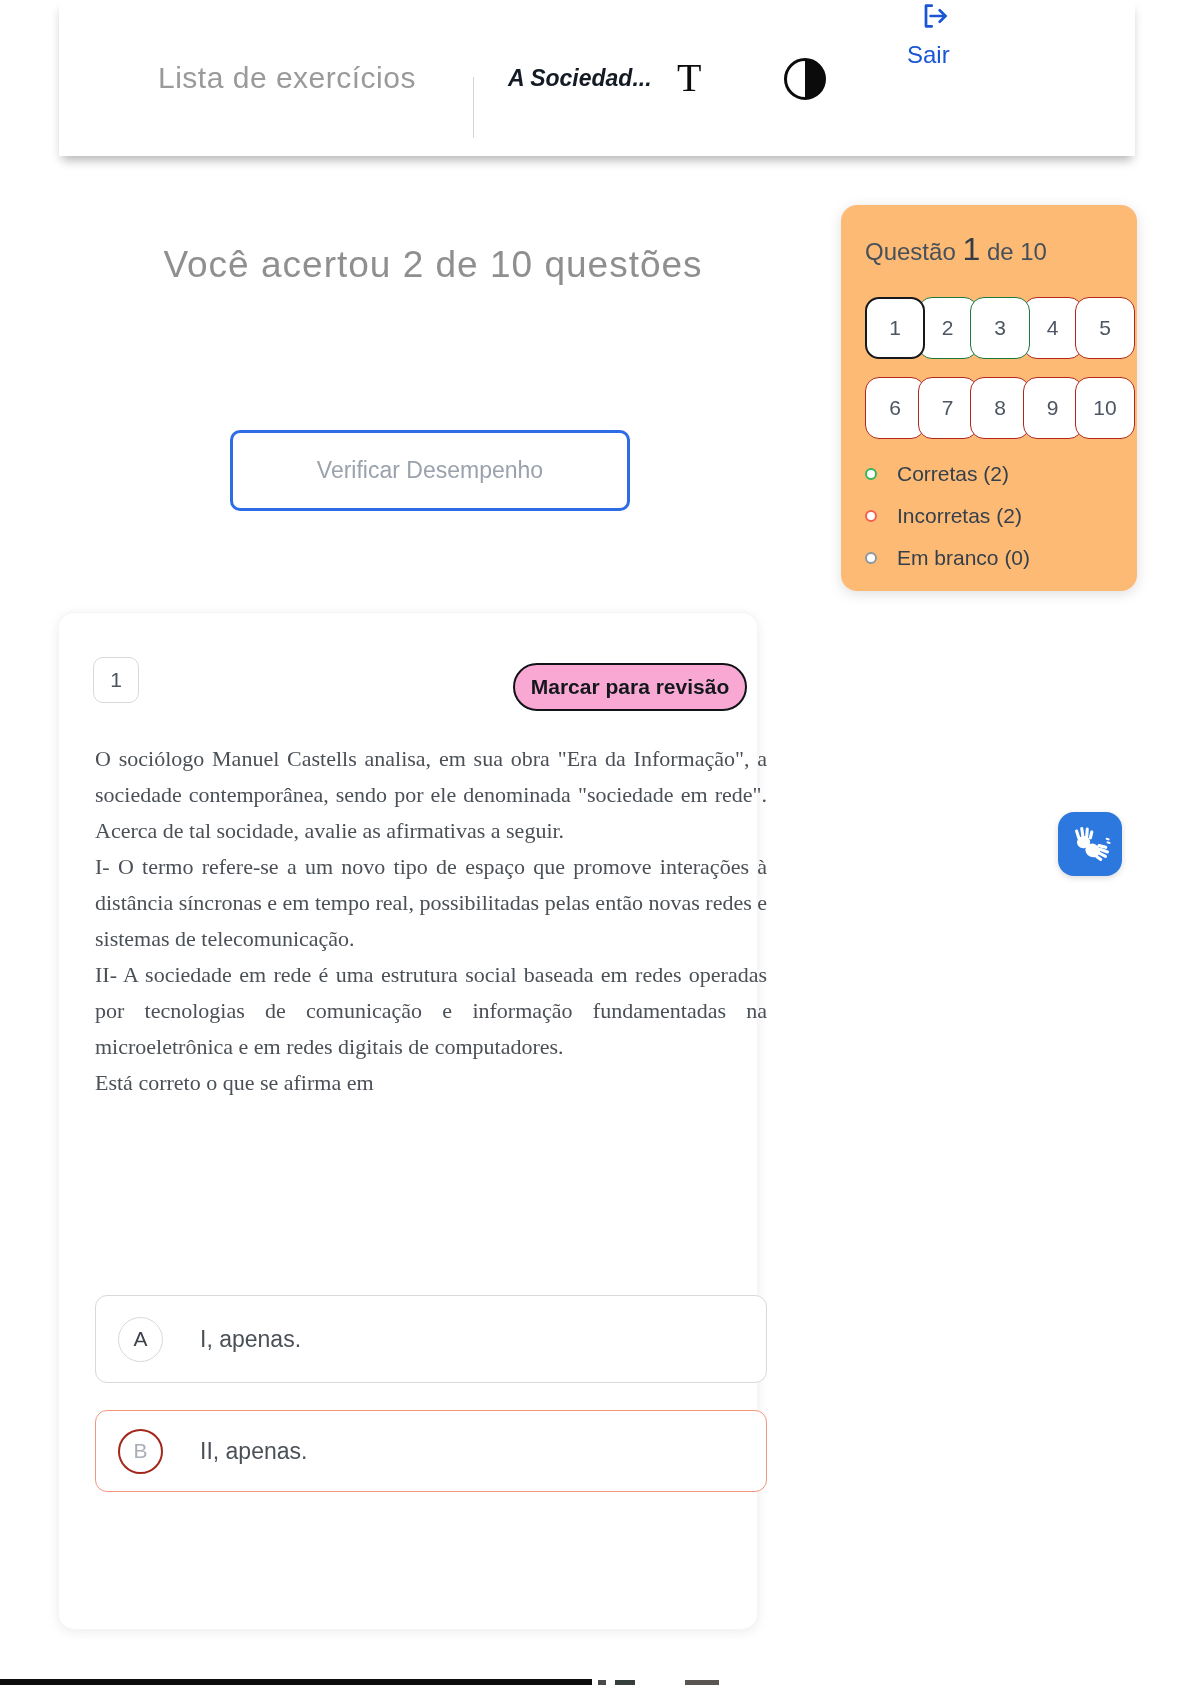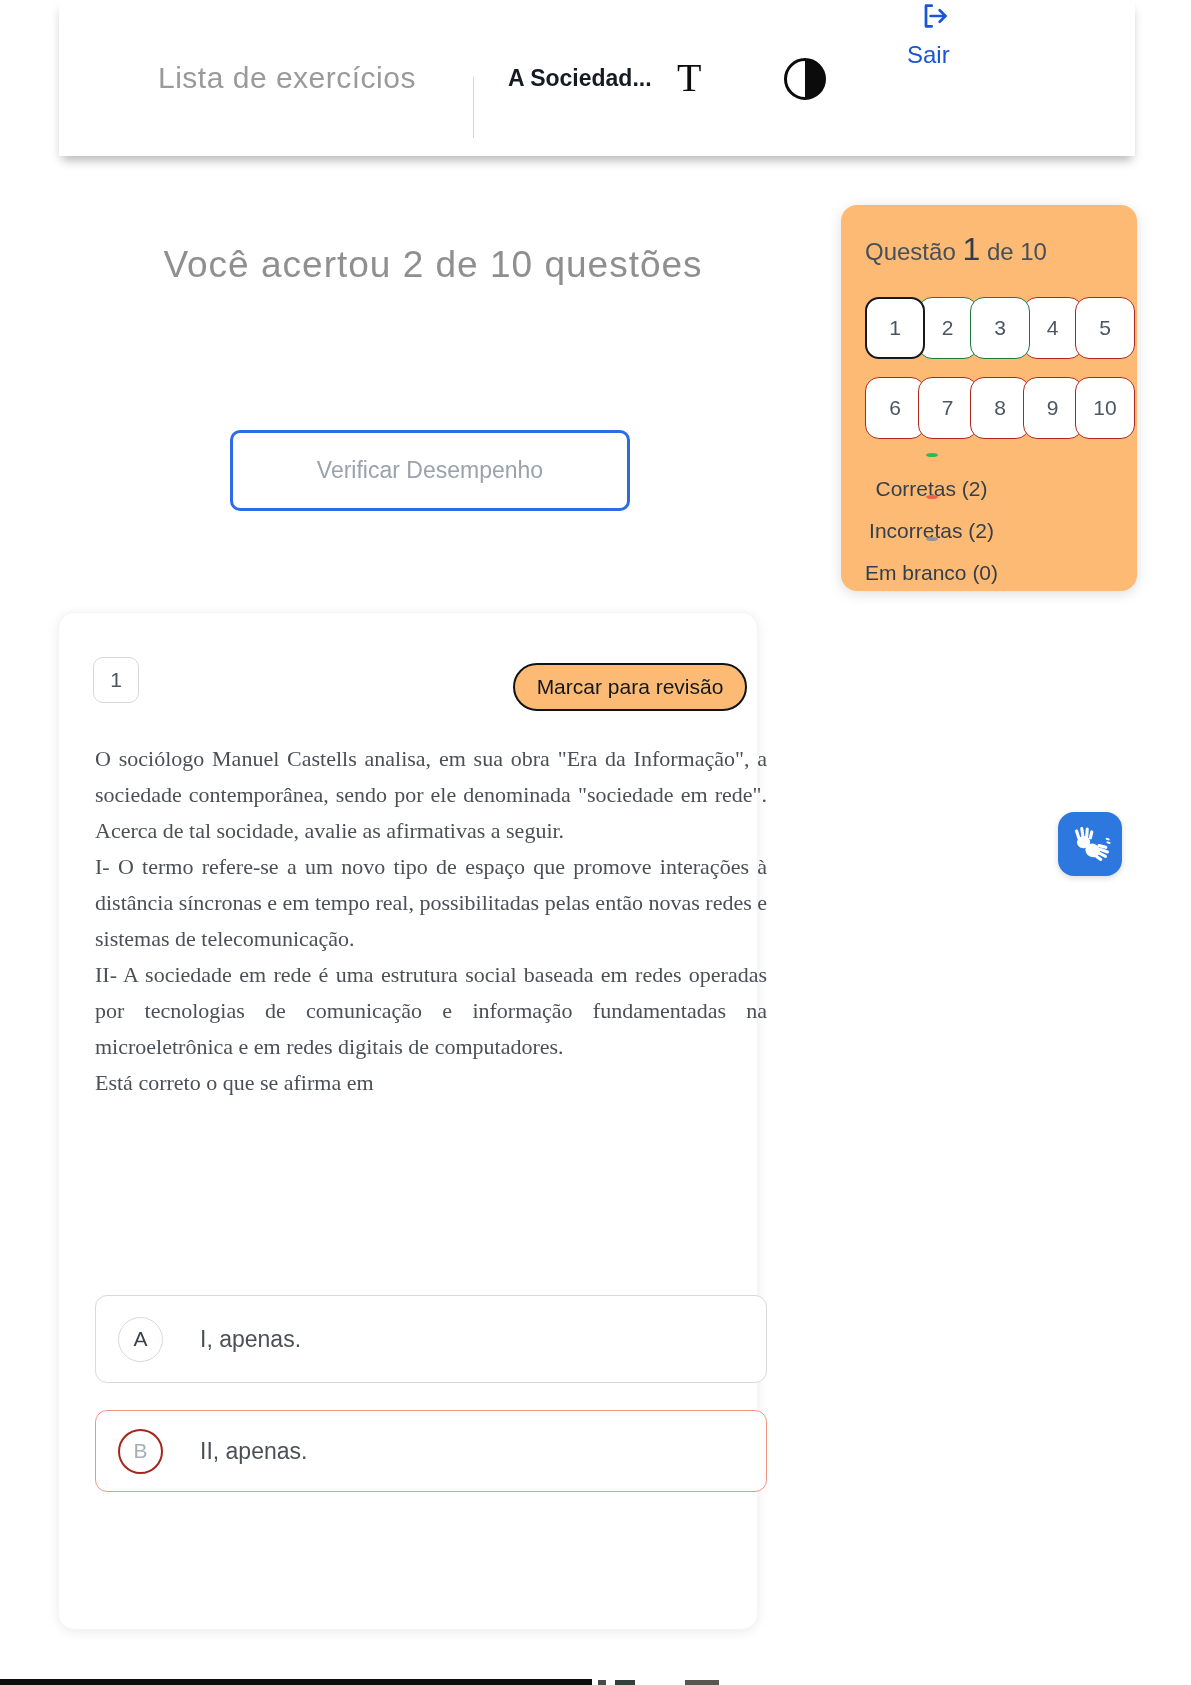--- a/index.html
+++ b/index.html
@@ -14,21 +14,21 @@
     position:absolute;left:59px;top:0;width:1076px;height:156px;background:#fff;
     box-shadow:0 7px 10px -3px rgba(0,0,0,0.30);
   }
   .header-title{
     position:absolute;left:99px;top:0;height:156px;display:flex;align-items:center;
     font-size:30px;color:#9a9a9a;letter-spacing:.5px;font-weight:300;
   }
   .header-divider{position:absolute;left:414px;top:77px;width:1px;height:61px;background:#d4d4d4;}
   .course-title{
     position:absolute;left:449px;top:0;height:156px;display:flex;align-items:center;
-    font-size:23px;font-weight:700;color:#141b24;
+    font-size:23px;font-weight:700;color:#141b24;font-style:italic;
   }
   .font-size-btn{
     position:absolute;left:618px;top:0;height:156px;display:flex;align-items:center;cursor:pointer;
   }
   .font-size-btn span{font-family:"Liberation Serif", serif;font-size:40px;color:#0c0c0c;line-height:1;}
   .contrast-btn{
     position:absolute;left:725px;top:58px;width:42px;height:42px;border-radius:50%;
     border:3px solid #0b0b0b;background:linear-gradient(90deg,#ffffff 50%,#0b0b0b 50%);cursor:pointer;
   }
   .exit-btn{
@@ -62,38 +62,38 @@
   .row1{top:92px;} .row2{top:172px;}
   .qbox{
     width:60px;height:62px;border-radius:14px;background:#fff;margin-right:-7.5px;
     display:flex;align-items:center;justify-content:center;font-size:21px;color:#4b5563;
     border:1.5px solid #b2271a;cursor:pointer;
   }
   .qbox.state-current{border:2.5px solid #15181c;z-index:3;}
   .qbox.state-correct{border:1.5px solid #1d7a3e;z-index:2;}
   .qbox.state-incorrect{border:1.5px solid #b2271a;z-index:1;}
   .legend{position:absolute;left:24px;top:248px;}
-  .legend-row{display:flex;align-items:center;gap:20px;height:42px;flex-direction:column;}
+  .legend-row{display:flex;align-items:center;gap:20px;height:42px;}
   .legend-dot{width:12px;height:12px;border-radius:50%;border:2px solid #999;background:#fff;}
   .legend-label{font-size:21px;color:#343f4b;}
 
   
   .q-card{
     position:absolute;left:58px;top:612px;width:700px;height:1018px;background:#fff;
     border-radius:16px;border:1px solid rgba(0,0,0,0.04);box-shadow:0 2px 12px rgba(0,0,0,0.08);
   }
   .q-badge{
     position:absolute;left:34px;top:44px;width:46px;height:46px;border-radius:10px;
     border:1.5px solid #d8d8d8;display:flex;align-items:center;justify-content:center;
     font-size:21px;color:#4a5560;
   }
   .review-btn{
-    position:absolute;right:10px;top:50px;width:234px;height:48px;border-radius:26px;background:#fdba74;
+    position:absolute;right:10px;top:50px;width:234px;height:48px;border-radius:26px;background:#f9a8d4;
     border:2.5px solid #101418;display:flex;align-items:center;justify-content:center;
-    font-size:21px;font-weight:400;color:#14181d;cursor:pointer;
+    font-size:21px;font-weight:700;color:#14181d;cursor:pointer;
   }
   .q-text{
     position:absolute;left:36px;top:128px;width:672px;
     font-size:22px;line-height:36px;color:#4a5056;text-align:justify;font-family:Liberation Serif, serif;
   }
   .q-text p{margin:0;}
   .option{
     position:absolute;left:36px;width:672px;height:88px;border-radius:12px;background:#fff;
     border:1.5px solid #d9d9d9;display:flex;align-items:center;cursor:pointer;
   }

